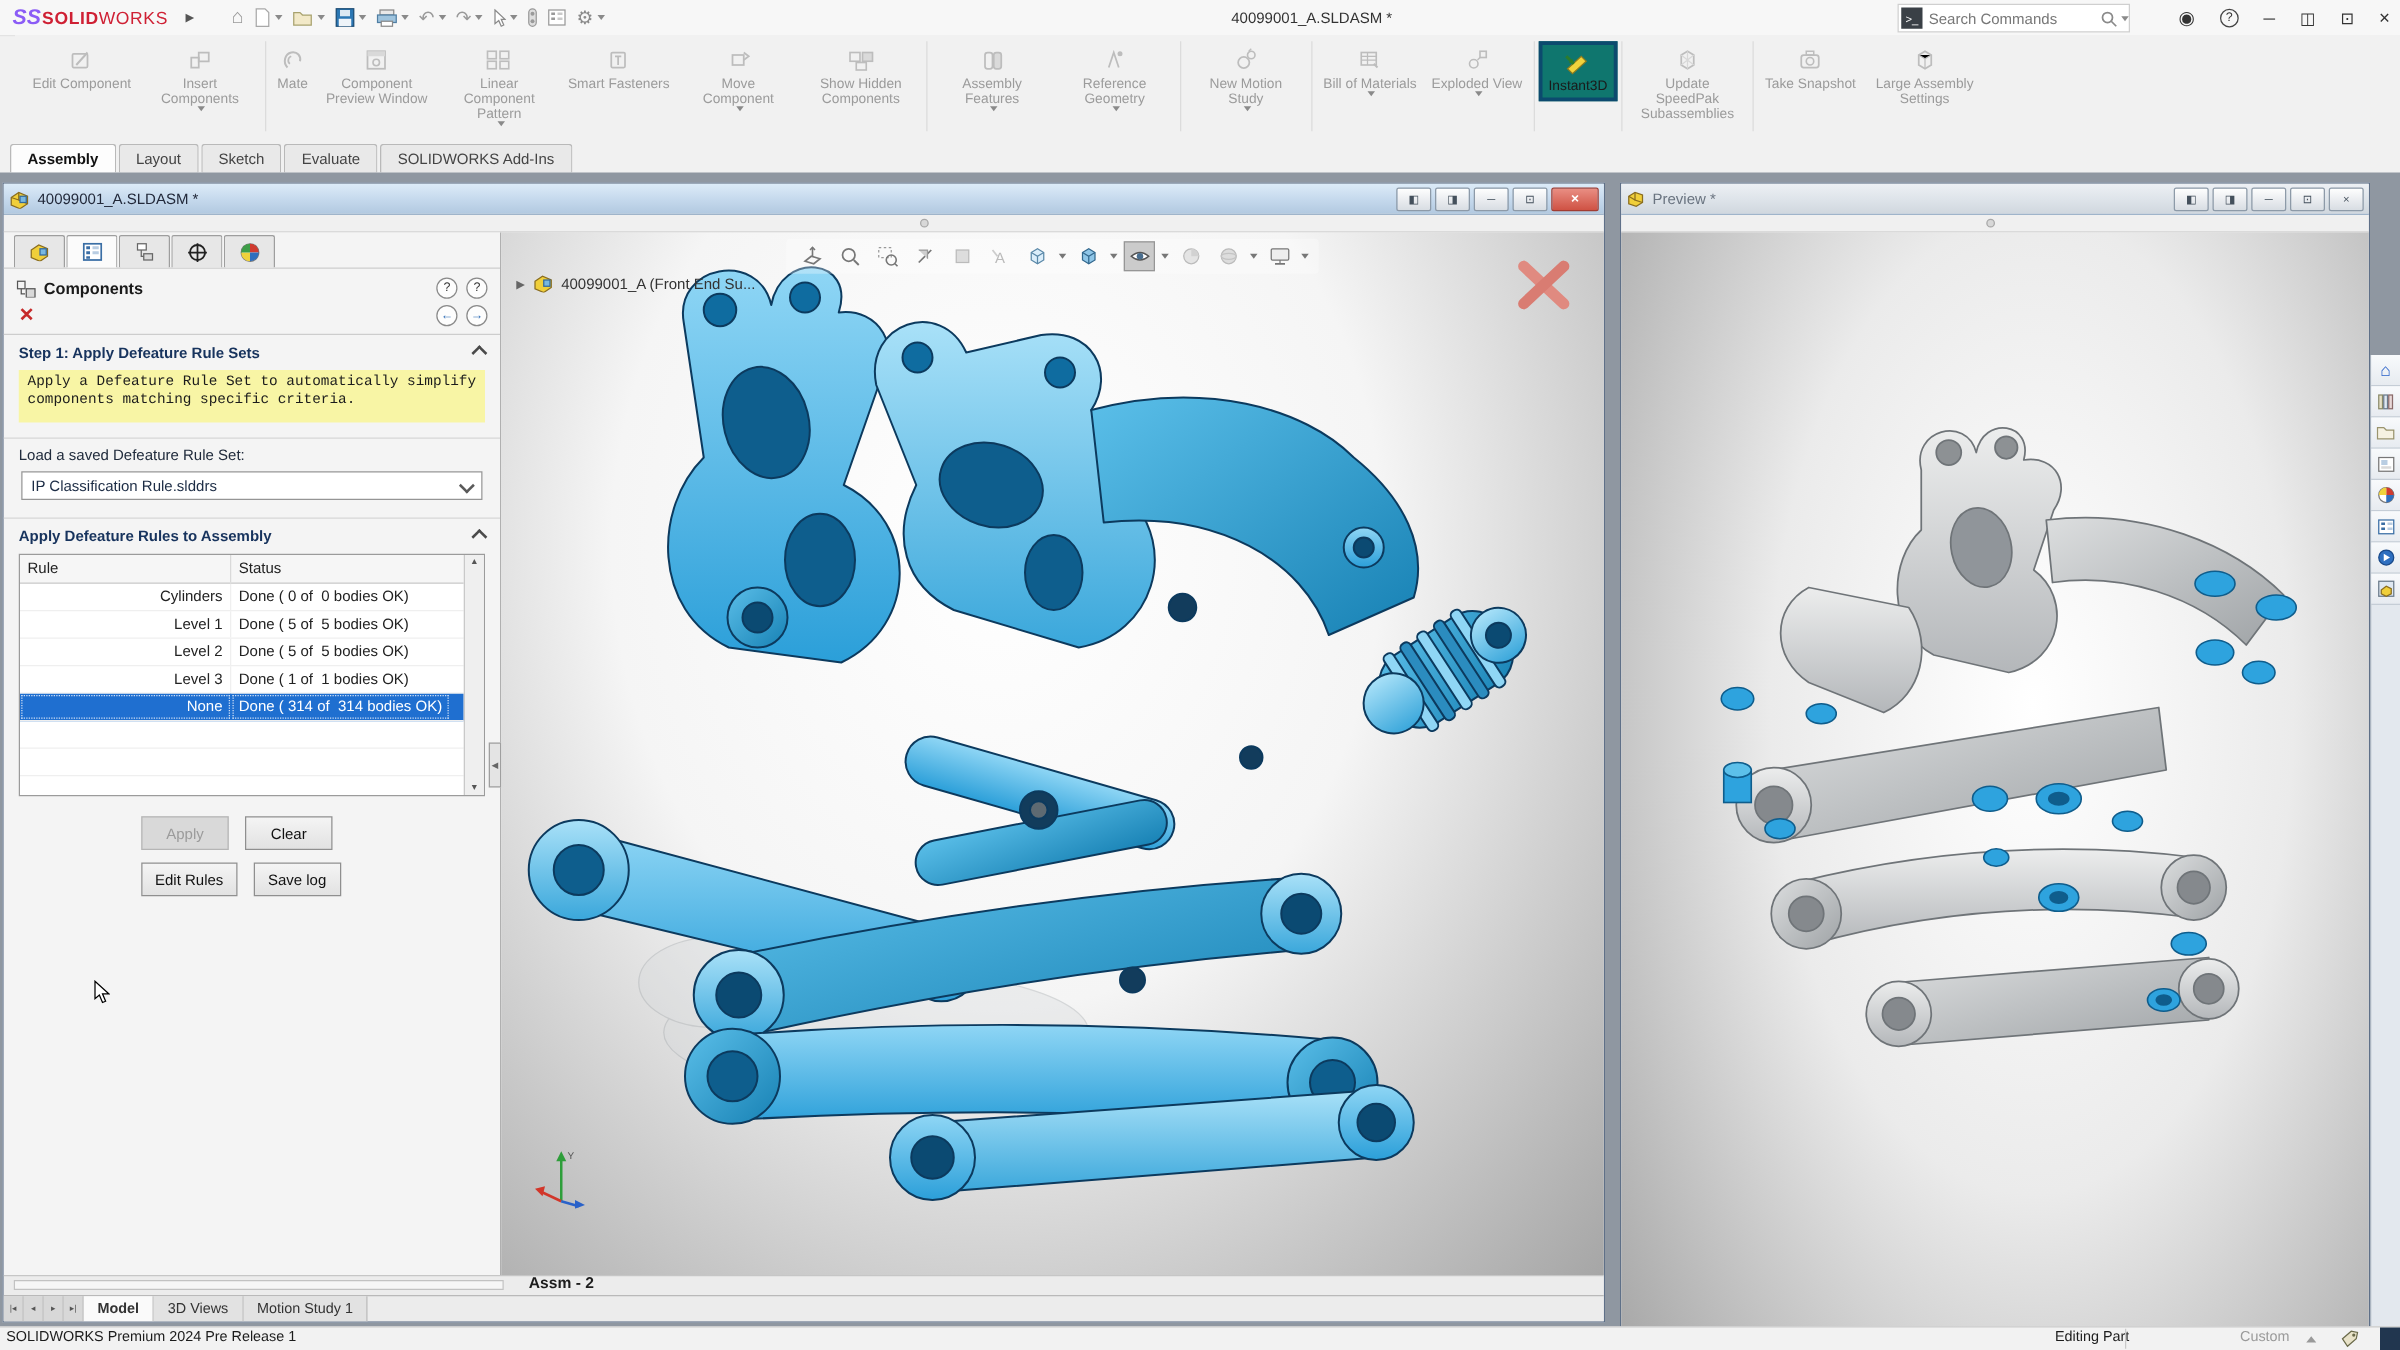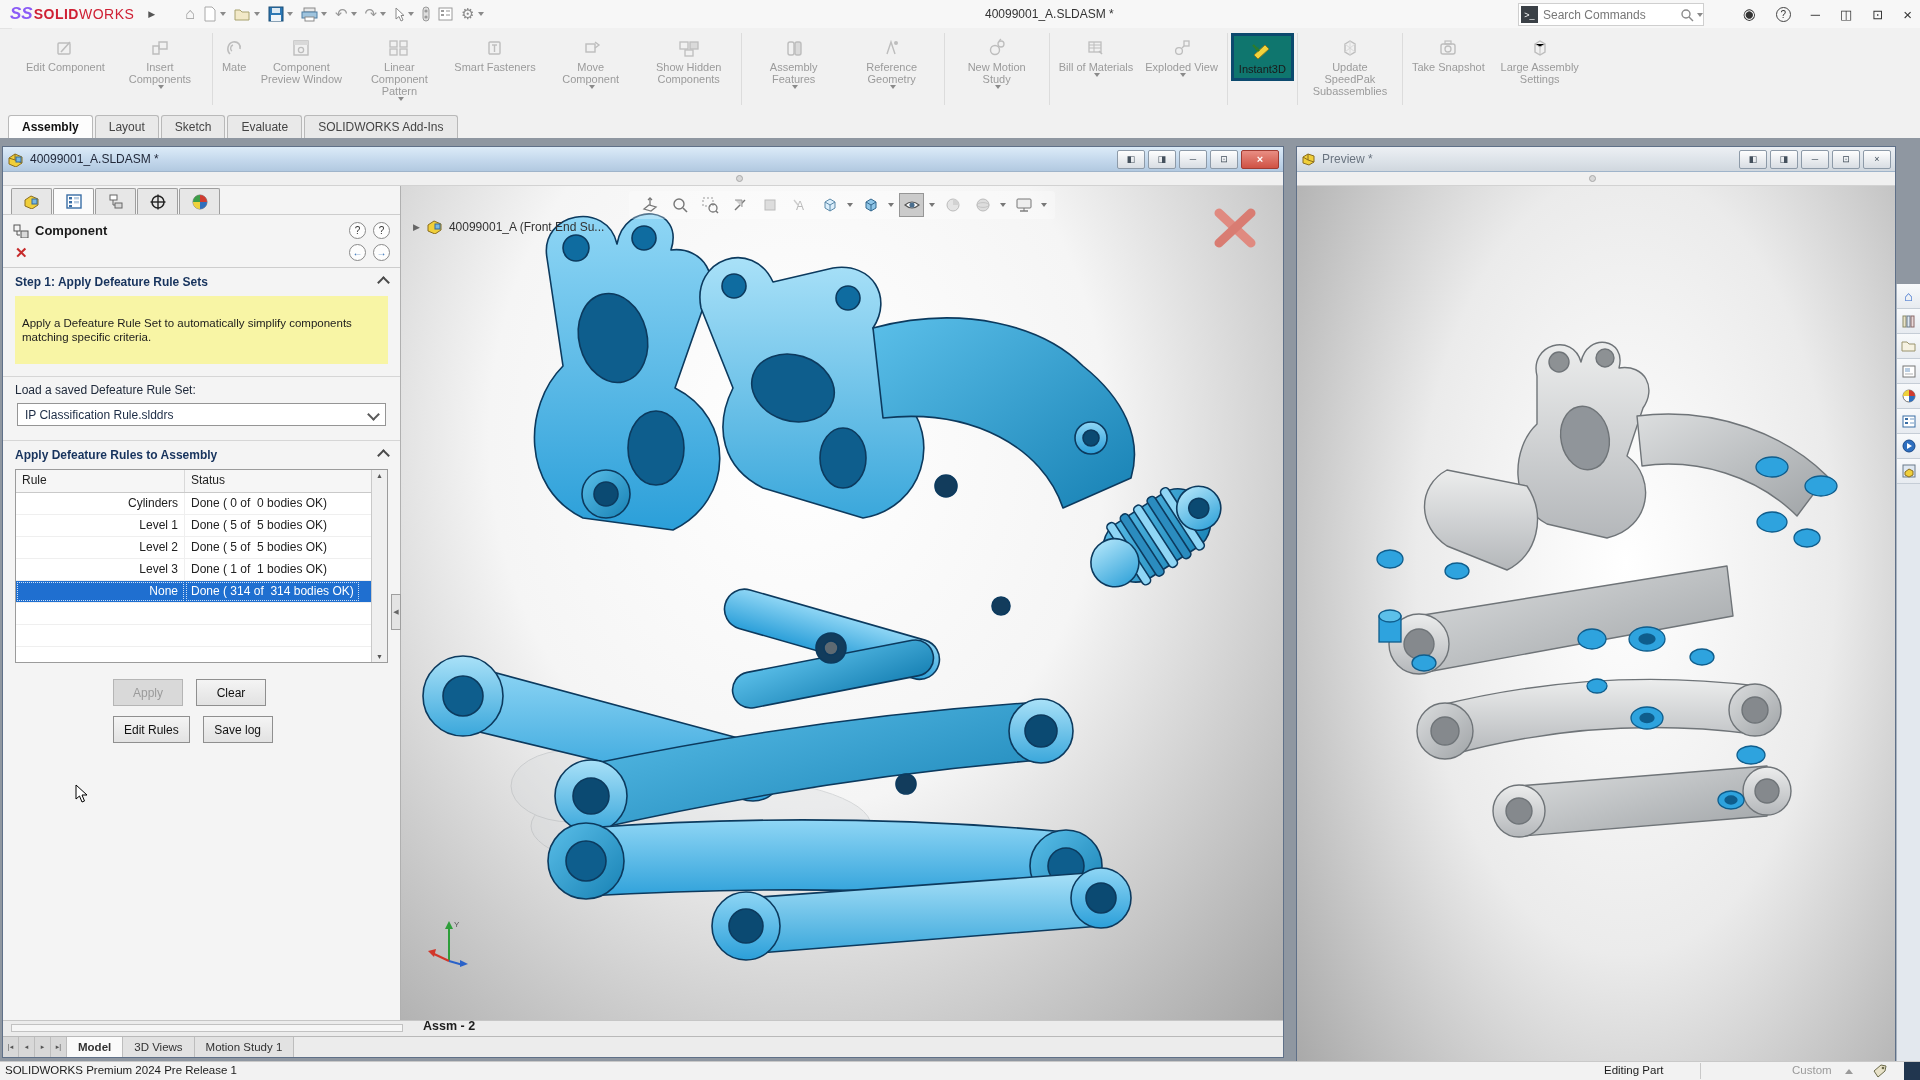--- a/index.html
+++ b/index.html
@@ -76,22 +76,22 @@
         align-items:center;justify-content:center;font-size:10px;color:#333;background:#fdfdfd;}
   .circ.blue{color:#2e6cb5;font-weight:bold;}
   .pmrow2{display:flex;align-items:center;padding:3px 10px 6px 12px;border-bottom:1px solid #cdcdcd;}
   .redx{color:#c62a2a;font-weight:bold;font-size:15px;line-height:14px;}
   .sec-h{display:flex;align-items:center;padding:7px 12px 5px 12px;font-weight:bold;color:#17335d;}
   .sec-h .chev{margin-left:auto;}
   .chev{display:inline-block;width:7px;height:7px;border-left:2px solid #4a4a4a;
         border-top:2px solid #4a4a4a;transform:rotate(45deg);}
   .chev.down{transform:rotate(225deg);}
   .sec-div{height:1px;background:#d6d6d6;margin:4px 0 0 0;}
-  .infobox{margin:2px 12px 8px 12px;background:#f8f5a5;padding:20px 7px;color:#1c1c1c;
-           font-size:11.5px;line-height:14px;min-height:42px;box-sizing:border-box;}
+  .infobox{margin:2px 12px 8px 12px;background:#f8f5a5;padding:3px 7px;color:#1c1c1c;
+           font-size:11.5px;line-height:14px;min-height:42px;box-sizing:border-box;font-family:Liberation Mono, monospace;}
   .loadlbl{padding:6px 12px 4px 12px;color:#202b3c;}
   .pmselect{margin:2px 14px 10px 14px;height:21px;border:1px solid #959595;background:#fff;
             display:flex;align-items:center;padding:0 7px;color:#1c2c45;}
   .pmselect .chev{margin-left:auto;border-color:#5a5a5a;}
   .ruletable{margin:2px 12px 0 12px;border:1px solid #9b9b9b;background:#fff;display:flex;height:192px;}
   .tblmain{flex:1;display:flex;flex-direction:column;}
   .thead{display:flex;height:22px;background:#f6f6f6;border-bottom:1px solid #c9c9c9;flex:none;}
   .th{padding:3px 6px;color:#222;}
   .th:first-child{width:156px;border-right:1px solid #d9d9d9;flex:none;}
   .trow{display:flex;height:21px;border-bottom:1px solid #efefef;flex:none;}
@@ -138,21 +138,21 @@
   .dtab.active{background:#fafafa;font-weight:bold;}
   
   .taskpane{position:absolute;right:0;top:146px;width:24px;height:912px;background:#e3e8ee;
             border-left:1px solid #aab4c0;box-sizing:border-box;}
   .tpicon{width:23px;height:24px;border-bottom:1px solid #c5cdd6;display:flex;align-items:center;
           justify-content:center;font-size:12px;background:linear-gradient(#f8fafc,#e7ebf0);}
   
   .statusbar{position:absolute;left:0;bottom:0;width:1920px;height:18px;background:#f2f2f2;
              border-top:1px solid #c9c9c9;font-size:11.5px;color:#1c1c1c;}
   .st-left{position:absolute;left:5px;top:2px;}
-  .st-edit{position:absolute;left:1604px;top:2px;}
+  .st-edit{position:absolute;left:1644px;top:2px;}
   .st-div{position:absolute;left:1700px;top:1px;width:1px;height:16px;background:#c9c9c9;}
   .st-custom{position:absolute;left:1792px;top:2px;color:#9a9a9a;}
   .st-upcaret{position:absolute;left:1845px;top:7px;width:0;height:0;border-left:4px solid transparent;
               border-right:4px solid transparent;border-bottom:5px solid #9a9a9a;}
   .st-tag{position:absolute;left:1872px;top:1px;}
   .st-corner{position:absolute;right:0;top:0;width:16px;height:18px;background:#21364f;}
 </style>
 </head>
 <body>
 
@@ -500,21 +500,21 @@
                 </svg>
               </span>
           </div>
 
           <div class="pmhead">
             <svg width="16" height="14">
                 <rect x="1" y="1" width="6" height="6" fill="none" stroke="#555"></rect>
                 <rect x="8" y="7" width="7" height="7" fill="#d9d9d9" stroke="#555"></rect>
                 <path d="M4,7 v4 h3" fill="none" stroke="#555"></path>
               </svg>
-            <span class="pmtitle">Component</span>
+            <span class="pmtitle">Components</span>
             <span class="pmhead-icons">
               <span class="circ">?</span>
               <span class="circ">?</span>
             </span>
           </div>
           <div class="pmrow2">
             <span class="redx">✕</span>
             <span class="pmhead-icons">
               <span class="circ blue">←</span>
               <span class="circ blue">→</span>

